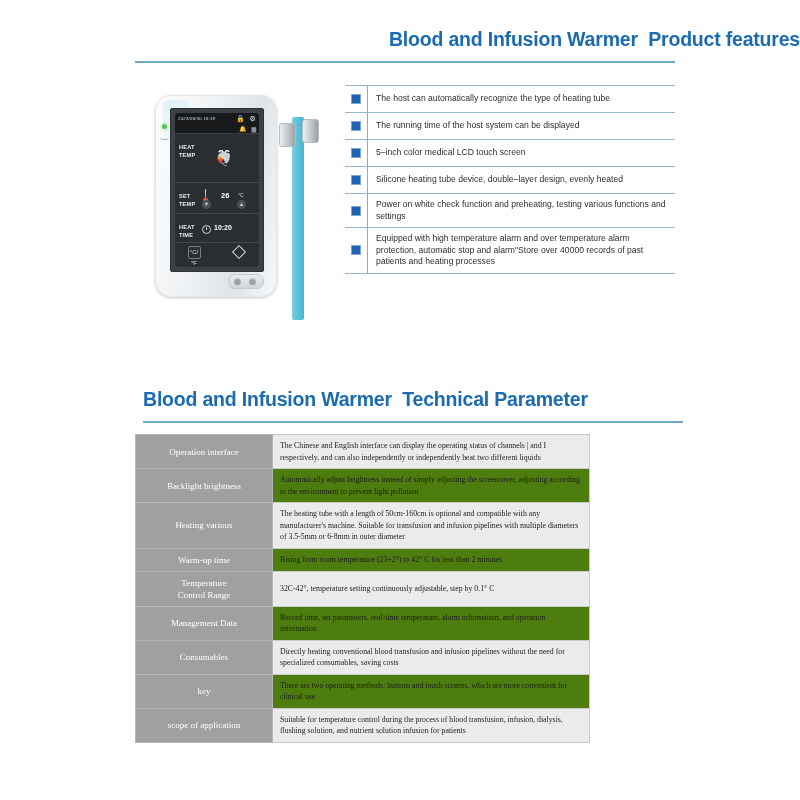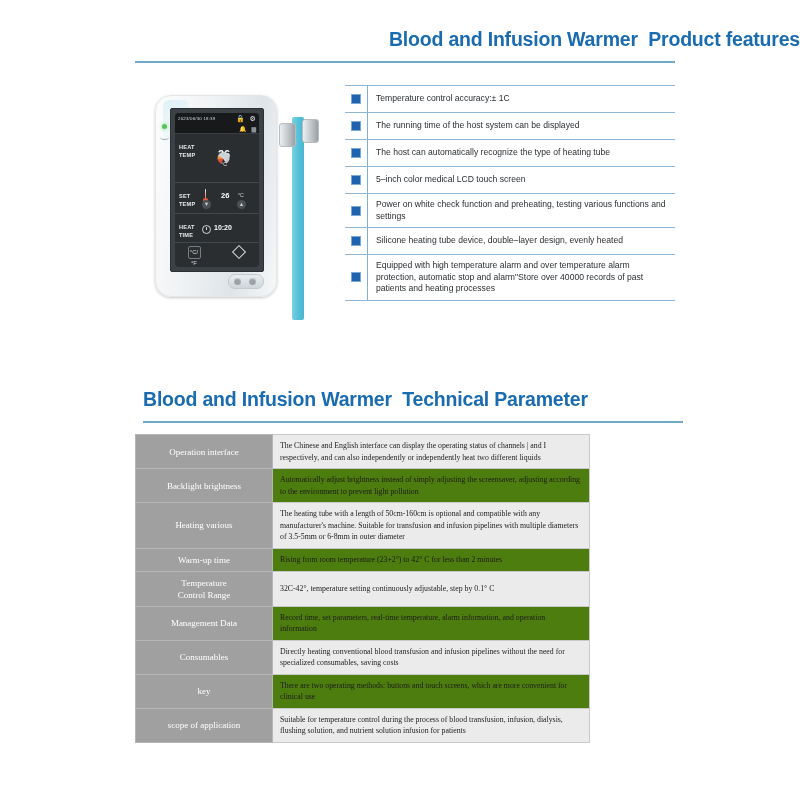--- a/index.html
+++ b/index.html
@@ -628,56 +628,50 @@
     <div class="tube"></div>
     <div class="clamp clamp-a"></div>
     <div class="clamp clamp-b"></div>
   </div>
 
   <div id="feature-list">
       <div class="feat-row">
         <div class="feat-bullet-cell">
           <div class="feat-bullet"></div>
         </div>
-        <div class="feat-text">Temperature control accuracy:± 1C</div>
+        <div class="feat-text">The host can automatically recognize the type of heating tube</div>
       </div>
       <div class="feat-row">
         <div class="feat-bullet-cell">
           <div class="feat-bullet"></div>
         </div>
         <div class="feat-text">The running time of the host system can be displayed</div>
       </div>
       <div class="feat-row">
         <div class="feat-bullet-cell">
           <div class="feat-bullet"></div>
         </div>
-        <div class="feat-text">The host can automatically recognize the type of heating tube</div>
+        <div class="feat-text">5–inch color medical LCD touch screen</div>
       </div>
       <div class="feat-row">
         <div class="feat-bullet-cell">
           <div class="feat-bullet"></div>
         </div>
-        <div class="feat-text">5–inch color medical LCD touch screen</div>
+        <div class="feat-text">Silicone heating tube device, double–layer design, evenly heated</div>
       </div>
       <div class="feat-row">
         <div class="feat-bullet-cell">
           <div class="feat-bullet"></div>
         </div>
         <div class="feat-text">Power on white check function and preheating, testing various functions and settings</div>
       </div>
       <div class="feat-row">
         <div class="feat-bullet-cell">
           <div class="feat-bullet"></div>
         </div>
-        <div class="feat-text">Silicone heating tube device, double–layer design, evenly heated</div>
-      </div>
-      <div class="feat-row">
-        <div class="feat-bullet-cell">
-          <div class="feat-bullet"></div>
-        </div>
         <div class="feat-text">Equipped with high temperature alarm and over temperature alarm protection, automatic stop and alarm"Store over 40000 records of past patients and heating processes</div>
       </div>
     </div>
 </div>
 
 <div id="spec-block">
   <div class="section" style="top:16px;margin-left:8px;">
     <div class="section-title">Blood and Infusion Warmer  Technical Parameter</div>
     <div class="section-rule"></div>
   </div>

